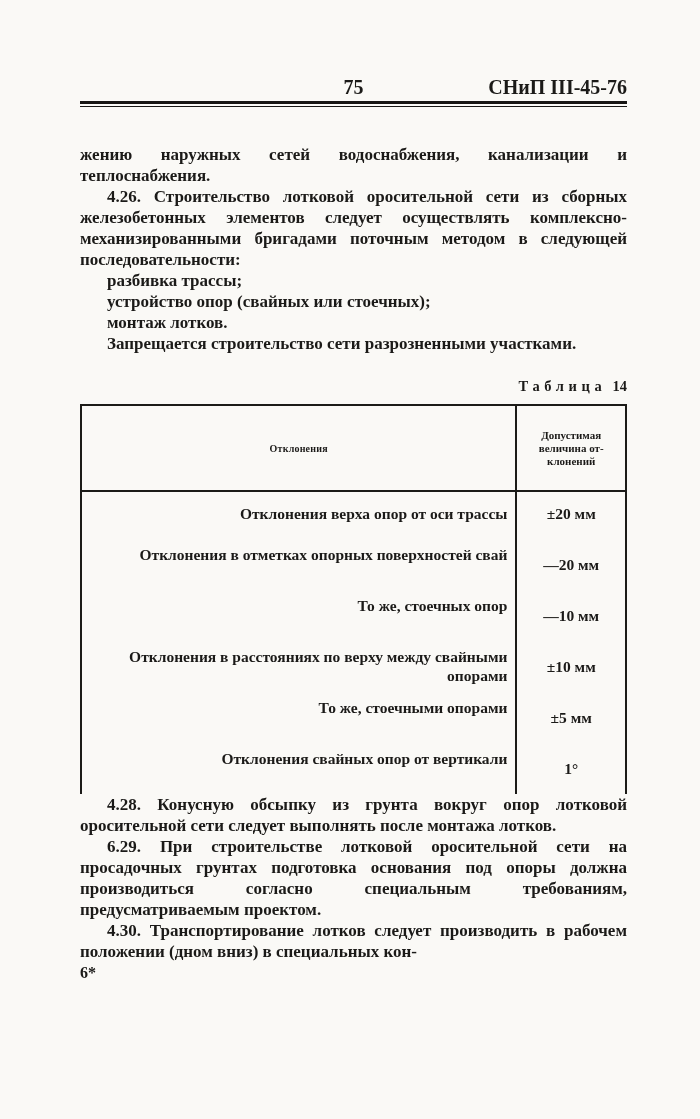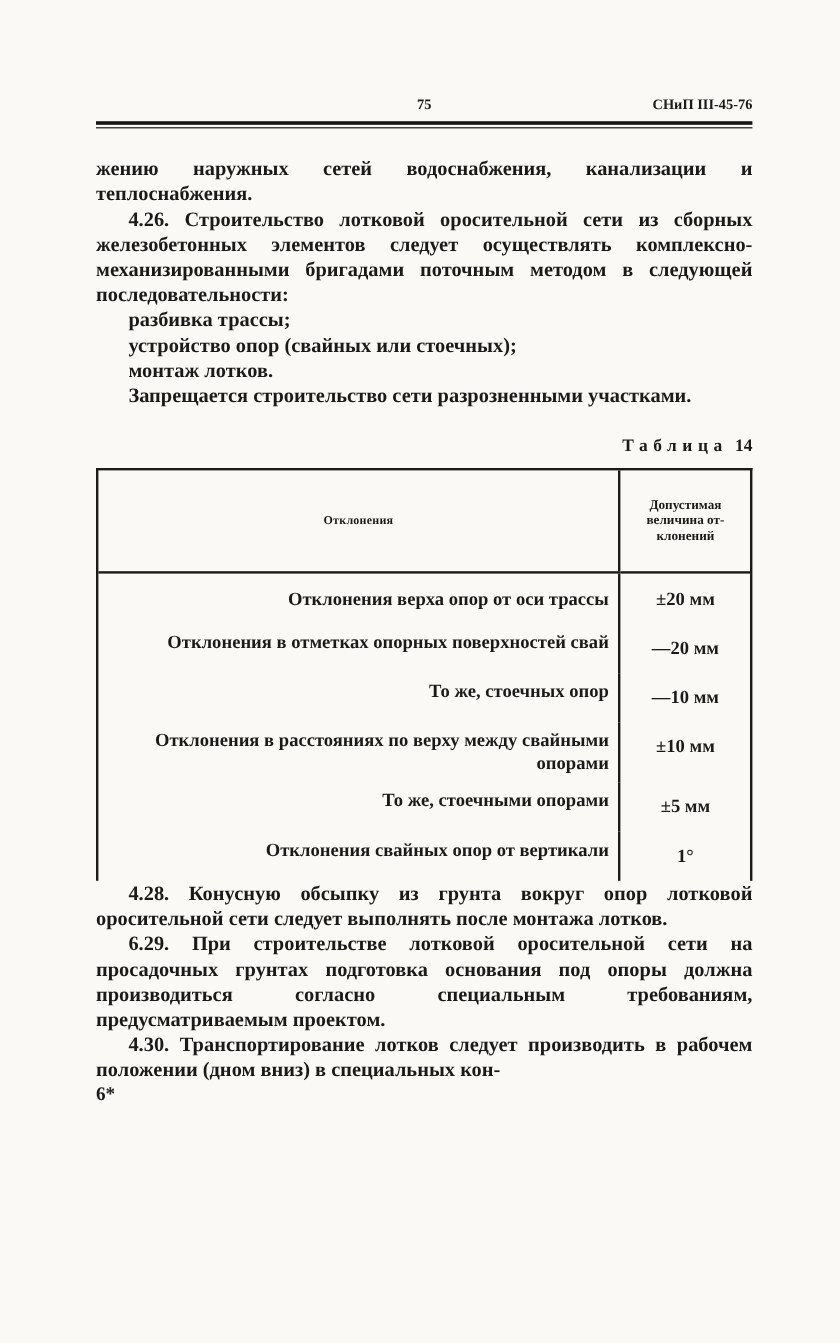--- a/index.html
+++ b/index.html
@@ -17,36 +17,36 @@
     box-sizing: border-box;
     padding: 78px 73px 0 80px;
     font-family: "Liberation Serif", "DejaVu Serif", serif;
     color: #1b1a18;
     font-weight: bold;
   }
   
   .page-header {
     display: flex;
     align-items: baseline;
-    font-size: 12px;
+    font-size: 20px;
     line-height: 18px;
   }
   .flank { flex: 1 1 0; min-width: 0; }
   .flank.right { text-align: right; }
   .pagenum { white-space: nowrap; }
   .header-rule {
     margin-top: 5px;
     height: 2px;
     border-top: 3px solid #17161 4;
     border-top: 3px solid #171614;
     border-bottom: 1px solid #171614;
   }
   
   .body-text {
-    margin-top: 23px;
+    margin-top: 37px;
     font-size: 17px;
     line-height: 21px;
     text-align: justify;
   }
   .body-text p { margin: 0; }
   p.indent { text-indent: 27px; }
   p.noindent { text-indent: 0; }
   .list-item {
     text-indent: 27px;
     text-align: left;
@@ -86,21 +86,21 @@
   .dev-table .vdiv { border-left: 2px solid #1c1b18; border-radius: 28px; }
   .dev-table td {
     font-size: 15.5px;
     line-height: 19px;
     vertical-align: top;
     padding: 6px 8px 6px 10px;
     text-align: right;
   }
   .dev-table td.val {
     text-align: center;
-    padding: 11px 3px;
+    padding: 16px 3px;
     white-space: nowrap;
   }
   .dev-table tbody tr:first-child td { padding-top: 12px; }
   
   .after-table { margin-top: 24px; }
   .footer-mark {
     text-align: left;
     font-size: 16px;
     margin-top: 1px;
   }

